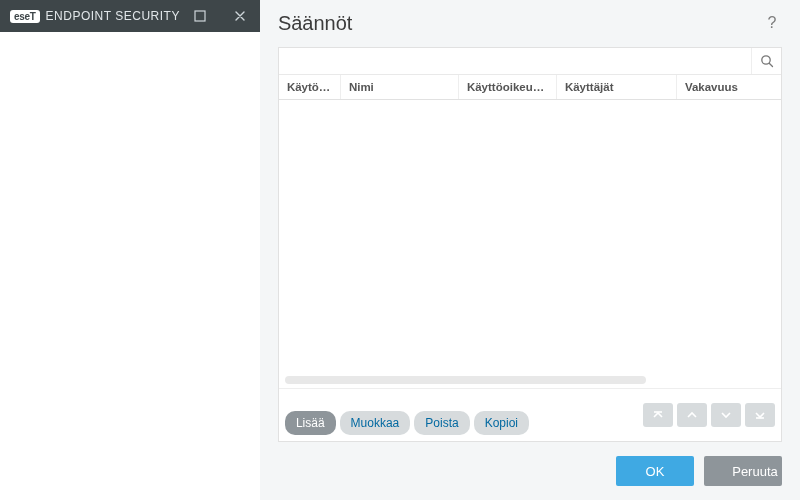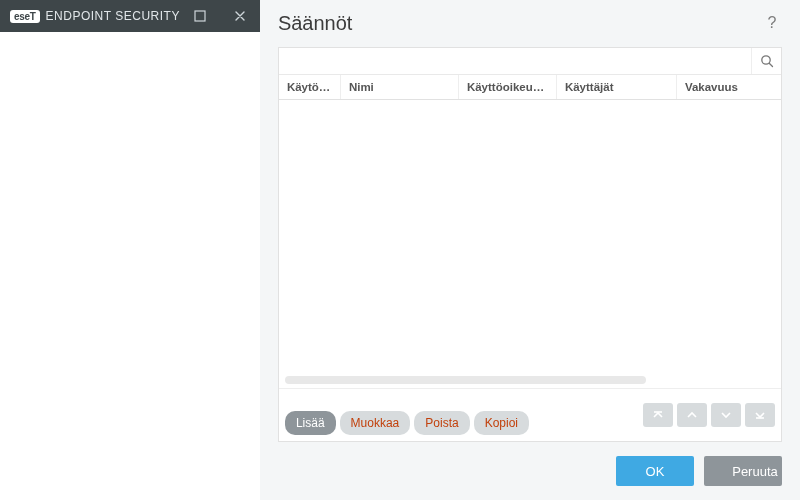--- a/index.html
+++ b/index.html
@@ -32,21 +32,21 @@
   .th:last-child { border-right: none; }
   .tbody { position: absolute; top: 27px; left: 0; right: 0; bottom: 14px; overflow: auto; }
 
   
   .hscroll { position: absolute; left: 6px; bottom: 4px; height: 8px; width: 72%; background: #e8e8e8; border-radius: 4px; }
 
   
   .action-row { display: flex; align-items: center; padding: 6px 6px; border-top: 1px solid #eee; gap: 4px; background:#fff; }
   .btn { border: none; border-radius: 10px; padding: 5px 11px; font-size: 12px; cursor: pointer; color: #fff; background: #9aa1a5; margin-top: 16px; }
   .btn.primary { background: #8e959a; }
-  .btn.disabled { background: #d7dbdd; color: #c2410c; cursor: default; }
+  .btn.disabled { background: #d7dbdd; color: #0369a1; cursor: default; }
   .arrow-group { margin-left: auto; display: flex; gap: 4px; }
   .arrow-btn { width: 30px; height: 24px; border-radius: 3px; background: #d7dbdd; display: flex; align-items: center; justify-content: center; cursor: default; }
 
   
   .footer { display: flex; justify-content: flex-end; gap: 10px; padding-top: 14px; }
   .fbtn { min-width: 78px; height: 30px; border: none; border-radius: 2px; font-size: 13px; cursor: pointer; color: #fff; }
   .fbtn.ok { background: #3fa9e3; }
   .fbtn.cancel { background: #8e959a; padding-left: 24px; }
 
   svg { display: block; }

